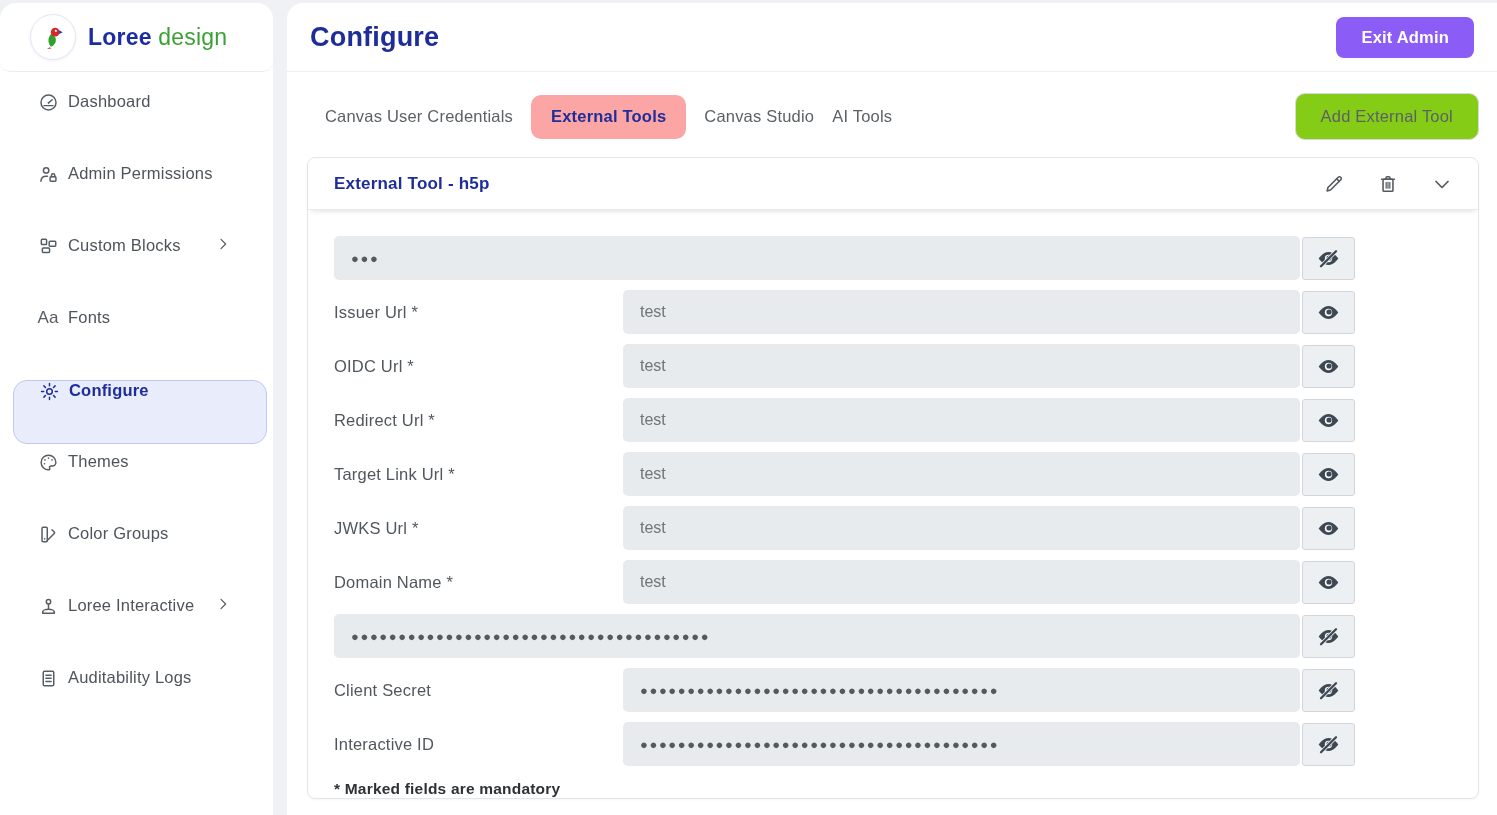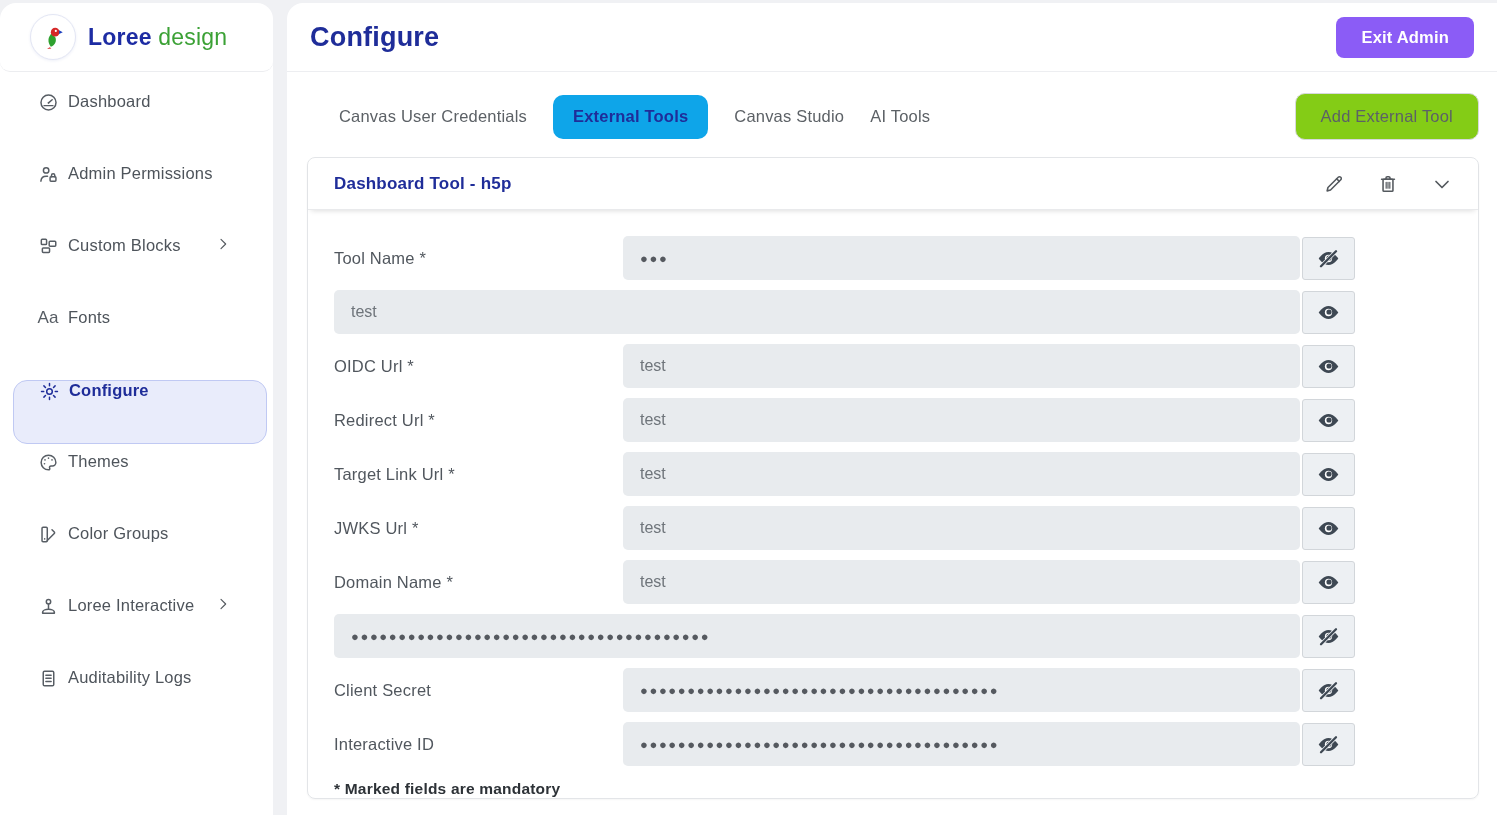--- a/index.html
+++ b/index.html
@@ -63,27 +63,27 @@
   .exit-btn {
     margin-left: auto; height: 41px; padding: 0 25px;
     background: #8b5cf6; color: #fff; border: none; border-radius: 8px;
     font-size: 16.5px; font-weight: 700; letter-spacing: .2px; cursor: pointer;
     font-family: inherit;
   }
 
   .content { padding: 21px 18px 0 20px; flex: 1; }
 
   .tabs-row { display: flex; align-items: center; }
-  .tabs { display: flex; align-items: center; gap: 26px; margin-left: 32px; }
+  .tabs { display: flex; align-items: center; gap: 18px; margin-left: 18px; }
   .tab {
     height: 44px; display: flex; align-items: center;
     font-size: 16.5px; color: #5C6166; cursor: pointer;
     border-radius: 10px; letter-spacing: .2px; white-space: nowrap;
   }
-  .tab.active { background: #0ea5e9; color: #1F2D99; font-weight: 700; padding: 0 20px; }
+  .tab.active { background: #fca5a5; color: #1F2D99; font-weight: 700; padding: 0 20px; }
   .add-btn {
     margin-left: auto; height: 47px; padding: 0 25px;
     background: #84cc16; border: 1px solid #D7D9DC; border-radius: 10px;
     color: #5C6166; font-size: 16.5px; letter-spacing: .2px; cursor: pointer;
     font-family: inherit;
   }
 
   
   .card {
     margin-top: 17px; border: 1px solid #E3E5E8; border-radius: 8px;
@@ -256,21 +256,21 @@
           <div class="tab">Canvas User Credentials</div>
           <div class="tab active">External Tools</div>
           <div class="tab">Canvas Studio</div>
           <div class="tab">AI Tools</div>
         </div>
       <button class="add-btn">Add External Tool</button>
     </div>
 
     <section class="card">
       <div class="card-header">
-        <span class="card-title">Dashboard Tool - h5p</span>
+        <span class="card-title">External Tool - h5p</span>
         <div class="card-actions">
             <button class="icon-btn">
               <span class="icn">
                 <svg width="22" height="22" viewBox="0 0 24 24" fill="none" stroke="currentColor" stroke-width="1.7" stroke-linecap="round" stroke-linejoin="round">
                   <path d="M4.5 19.5l.9-3.7L16.6 4.6a1.9 1.9 0 012.7 0l.1.1a1.9 1.9 0 010 2.7L8.2 18.6l-3.7.9z"></path>
                   <path d="M14.9 6.3l2.8 2.8"></path>
                 </svg>
               </span>
             </button>
             <button class="icon-btn">
@@ -288,37 +288,37 @@
                 <svg width="24" height="24" viewBox="0 0 24 24" fill="none" stroke="currentColor" stroke-width="1.7" stroke-linecap="round" stroke-linejoin="round">
                   <path d="M6 9.5l6 6 6-6"></path>
                 </svg>
               </span>
             </button>
           </div>
       </div>
       <div class="card-body">
         <div>
             <div class="field-row">
-              <span class="field-label">Tool Name *</span>
               <div class="field-input">
                 <span class="dots">●●●</span>
               </div>
               <button class="eye-btn">
                 <span class="icn">
                   <svg width="25" height="25" viewBox="0 0 24 24">
                     <path d="M12 5.8C6.7 5.8 2.6 12 2.6 12s4.1 6.2 9.4 6.2 9.4-6.2 9.4-6.2S17.3 5.8 12 5.8z" fill="#3E4853"></path>
                     <circle cx="12" cy="12" r="3.5" fill="#fff"></circle>
                     <circle cx="12.5" cy="11.5" r="2.5" fill="#3E4853"></circle>
                     <path d="M4.2 20L19.8 4.4" stroke="#EDF0F3" stroke-width="3.6"></path>
                     <path d="M4.8 19.4L19.2 5" stroke="#3E4853" stroke-width="2.2" stroke-linecap="round"></path>
                   </svg>
                 </span>
               </button>
             </div>
             <div class="field-row">
+              <span class="field-label">Issuer Url *</span>
               <div class="field-input">
                 <span class="val">test</span>
               </div>
               <button class="eye-btn">
                 <span class="icn">
                   <svg width="25" height="25" viewBox="0 0 24 24">
                     <path d="M12 5.8C6.7 5.8 2.6 12 2.6 12s4.1 6.2 9.4 6.2 9.4-6.2 9.4-6.2S17.3 5.8 12 5.8z" fill="#3E4853"></path>
                     <circle cx="12" cy="12" r="3.5" fill="#fff"></circle>
                     <circle cx="12.5" cy="11.5" r="2.5" fill="#3E4853"></circle>
                   </svg>

